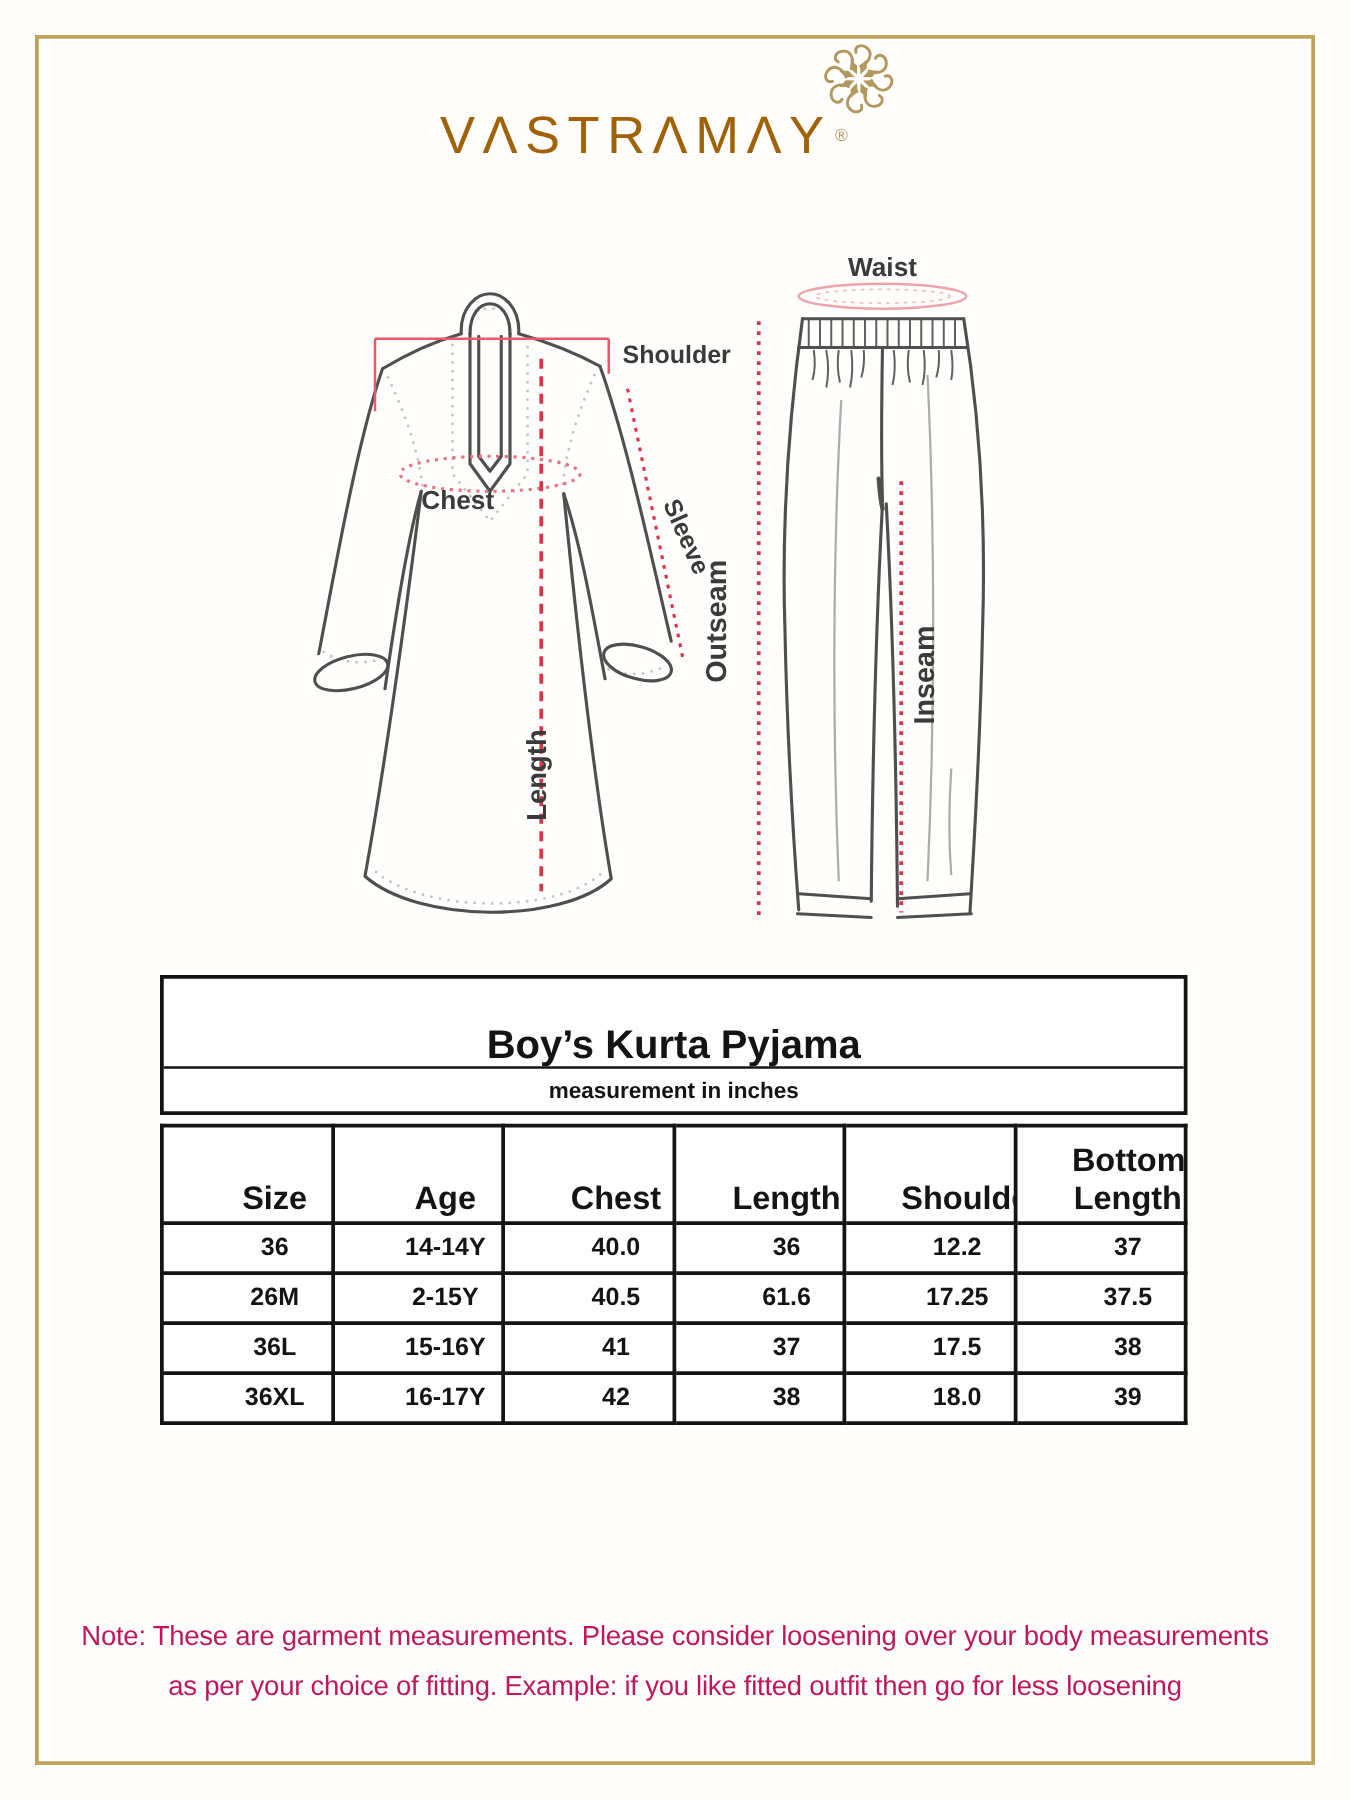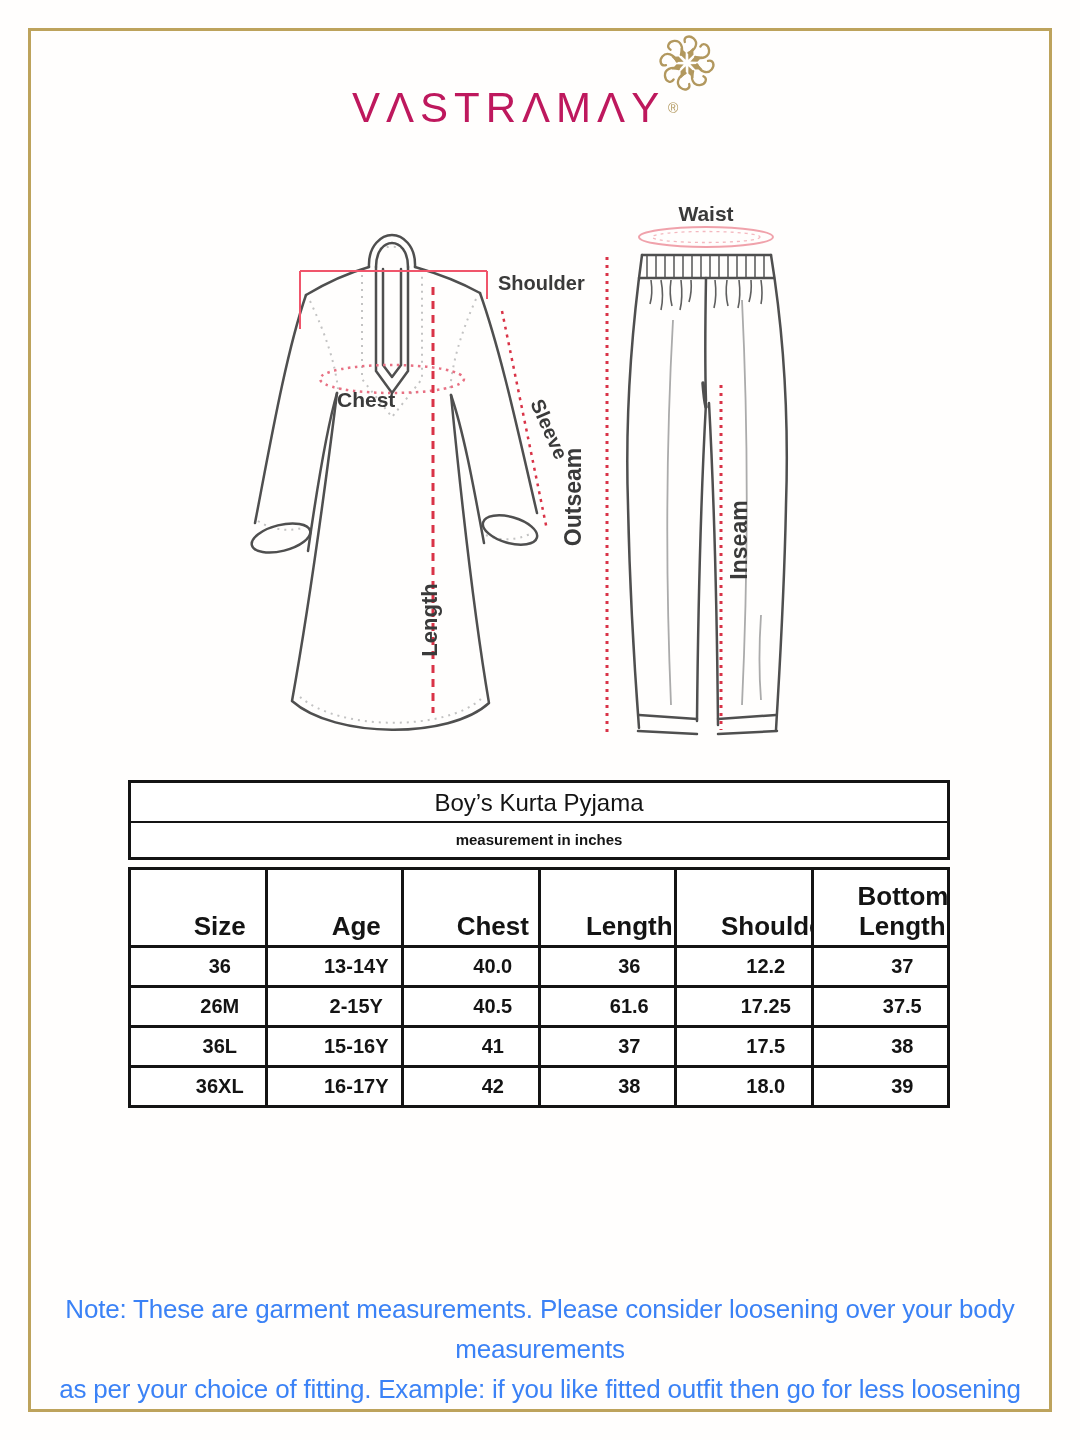--- a/index.html
+++ b/index.html
@@ -20,21 +20,21 @@
     border: 3px solid #bda35c;
     pointer-events: none;
   }
 
   
   .logo-text {
     position: absolute;
     left: 352px; top: 84px;
     font-size: 42px;
     letter-spacing: 6px;
-    color: #be185d;
+    color: #a16207;
     font-weight: 400;
     white-space: nowrap;
   }
   .ornament {
     position: absolute;
     left: 656px; top: 34px;
     width: 62px; height: 58px;
   }
   .registered-mark {
     position: absolute;
@@ -60,29 +60,30 @@
     color: #141414;
   }
   .title-box {
     border: 3px solid #141414;
     background: #fff;
   }
   .title-row {
     height: 40px;
     line-height: 40px;
     text-align: center;
-    font-size: 24px;
-    font-weight: 400;
+    font-size: 32px;
+    font-weight: 700;
     border-bottom: 2px solid #141414;
+    margin-top: 32px;
   }
   .subtitle-row {
     height: 34px;
     line-height: 34px;
     text-align: center;
-    font-size: 15px;
+    font-size: 18px;
     font-weight: 700;
   }
   table.measure {
     margin-top: 7px;
     width: 822px;
     border-collapse: collapse;
     table-layout: fixed;
     background: #fff;
   }
   table.measure th, table.measure td {
@@ -103,24 +104,24 @@
     height: 40px;
     font-size: 20px;
     vertical-align: middle;
   }
 
   
   .note {
     position: absolute;
     left: 40px; right: 40px; top: 1289px;
     text-align: center;
-    font-size: 26px;
+    font-size: 22px;
     letter-spacing: -0.2px;
     line-height: 40px;
-    color: #3b82f6;
+    color: #be185d;
   }
 </style>
 </head>
 <body>
 
 <div class="page">
 
   <div class="gold-frame"></div>
 
   <div class="logo-text">VΛSTRΛMΛY</div>
@@ -246,21 +247,21 @@
           <th>Age</th>
           <th>Chest</th>
           <th>Length</th>
           <th>Shoulder</th>
           <th>Bottom Length</th>
         </tr>
       </thead>
       <tbody>
         <tr>
           <td>36</td>
-          <td>13-14Y</td>
+          <td>14-14Y</td>
           <td>40.0</td>
           <td>36</td>
           <td>12.2</td>
           <td>37</td>
         </tr>
         <tr>
           <td>26M</td>
           <td>2-15Y</td>
           <td>40.5</td>
           <td>61.6</td>

